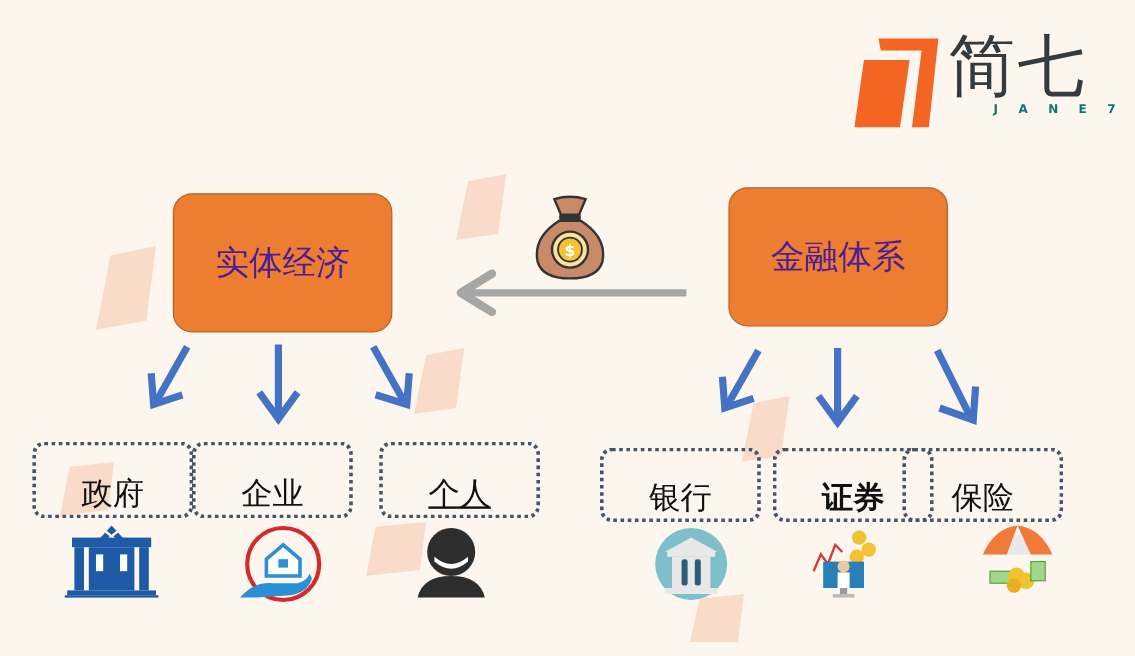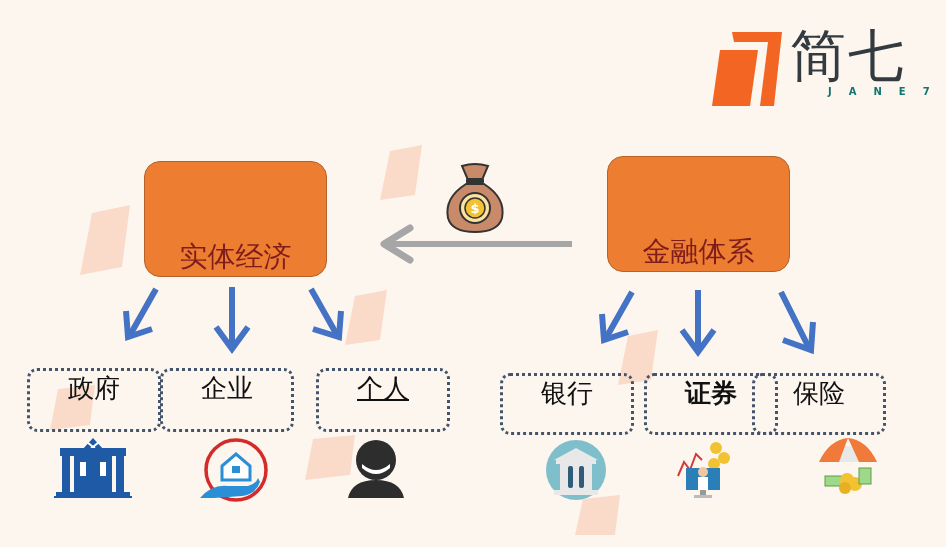--- a/index.html
+++ b/index.html
@@ -1,22 +1,22 @@
 <!DOCTYPE html>
 <html><head>
 <meta charset="utf-8">
 <style>
   html,body{margin:0;padding:0;}
   body{width:946px;height:547px;background:#fdf6ef;position:relative;overflow:hidden;font-family:"DejaVu Sans","Liberation Sans",sans-serif;}
   .abs{position:absolute;}
   .logo-mark{left:712px;top:30px;width:72px;height:78px;}
   .logo-cn{left:790px;top:24px;font-size:56px;color:#333a40;letter-spacing:2px;line-height:64px;}
   .logo-en{left:796px;top:86px;font-size:10px;color:#0f766e;letter-spacing:17px;font-weight:bold;margin-left:32px;}
-  .main-box{background:#ed7d31;border:1.5px solid #b5622a;border-radius:16px;color:#7f1d1d;font-size:28px;display:flex;align-items:flex-end;justify-content:center;}
-  .sub-box{border:3px dotted #44546a;border-radius:10px;background:transparent;color:#111;font-size:26px;display:flex;align-items:flex-start;justify-content:center;}
+  .main-box{background:#ed7d31;border:1.5px solid #b5622a;border-radius:16px;color:#4c1d95;font-size:28px;display:flex;align-items:center;justify-content:center;}
+  .sub-box{border:3px dotted #44546a;border-radius:10px;background:transparent;color:#111;font-size:26px;display:flex;align-items:flex-end;justify-content:center;}
   .wm{opacity:0.18;}
 </style>
 </head>
 <body>
 
 <div class="abs wm" style="left:80px;top:205px;width:60px;height:70px;">
   <svg width="60" height="70">
       <path d="M12 8 L50 0 L42 62 L0 70 Z" fill="#f26522"></path>
     </svg>
 </div>

